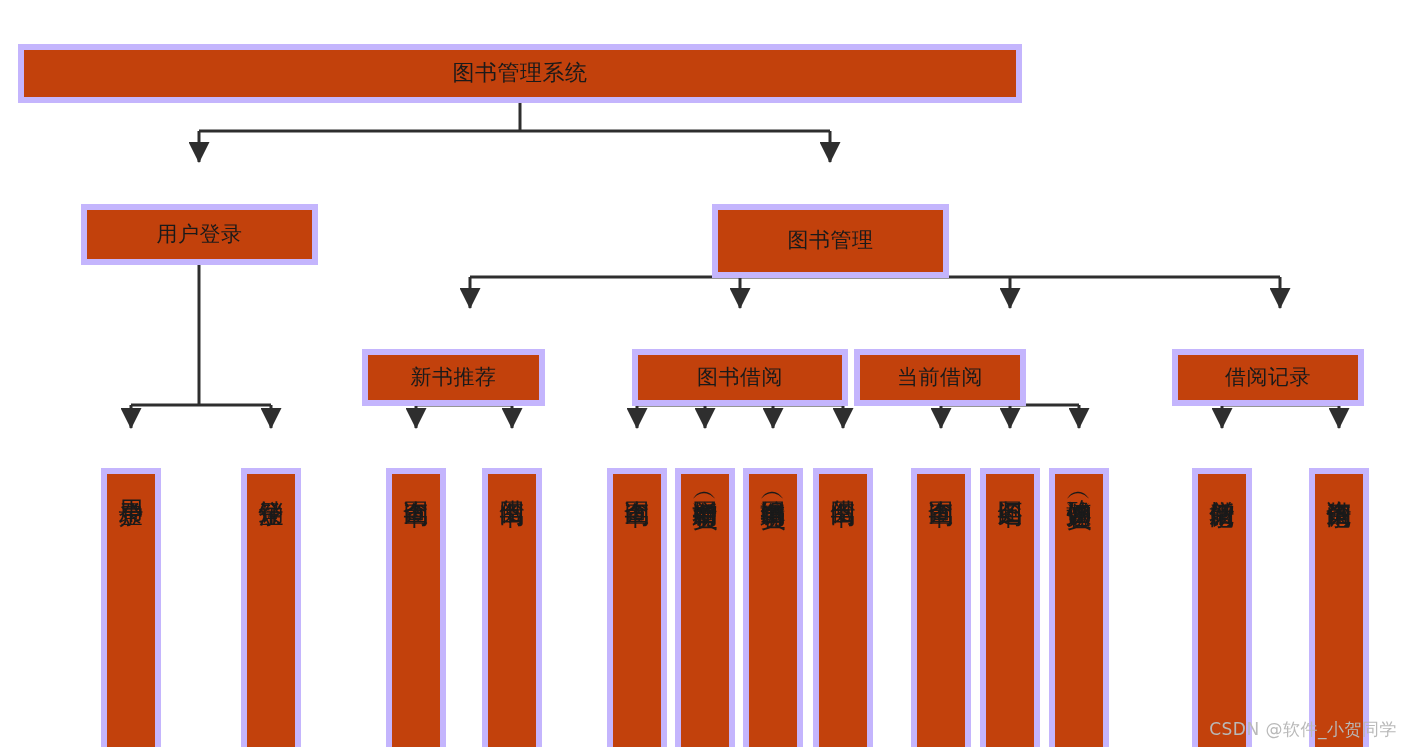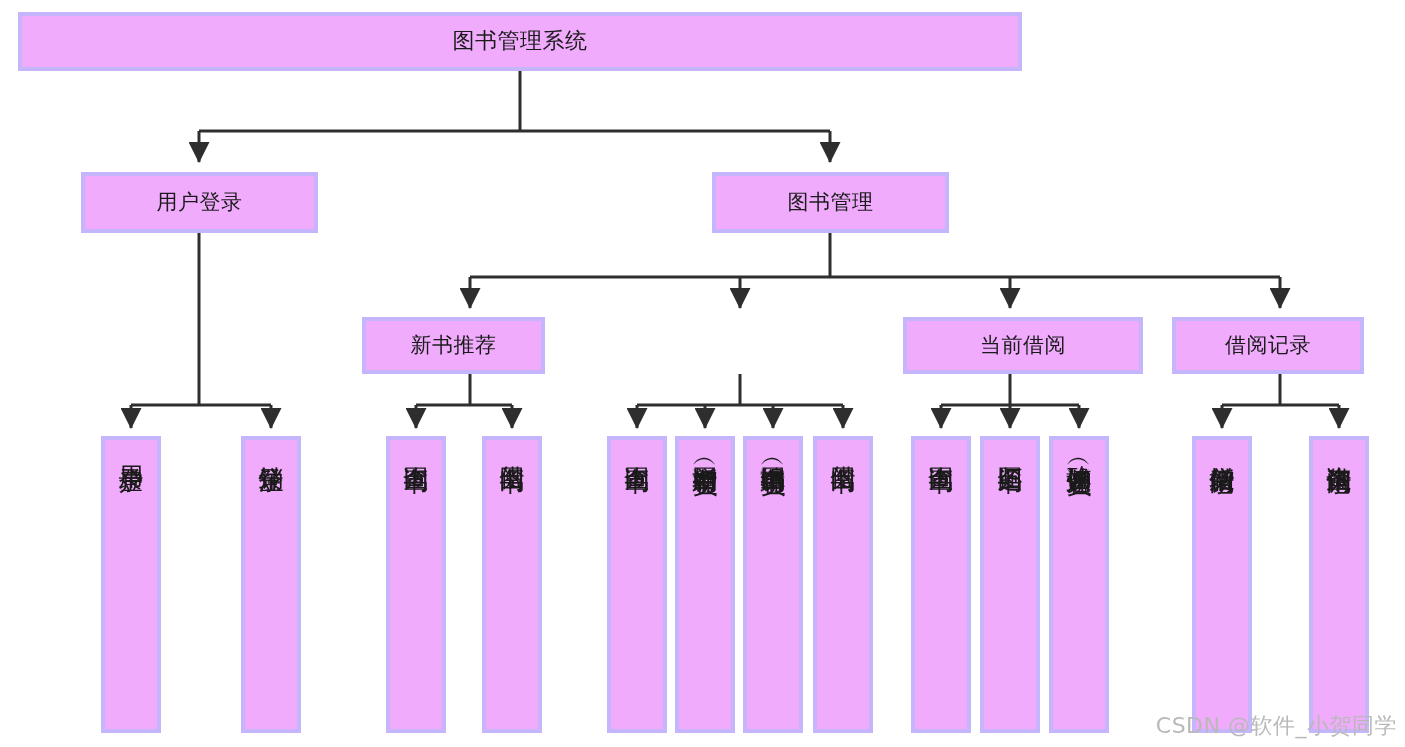--- a/index.html
+++ b/index.html
@@ -19,26 +19,27 @@
     position: absolute;
     left: 0;
     top: 0;
     width: 1405px;
     height: 747px;
     pointer-events: none;
   }
   .node {
     position: absolute;
     box-sizing: border-box;
-    background: #f0abfc;
-    border: 4px solid #c4b5fd;
+    background: #c2410c;
+    border: 6px solid #c4b5fd;
     display: flex;
     align-items: center;
     justify-content: center;
     color: #1a1a1a;
+    margin-top: 32px;
   }
   .node.horiz {
     font-size: 21px;
     line-height: 1.2;
     letter-spacing: 0.5px;
   }
   .node.root {
     font-size: 22px;
   }
   .node.vert {
@@ -57,21 +58,21 @@
     color: #1a1a1a;
   }
   .vcenter {
     align-items: center;
     padding-top: 0;
   }
   #watermark {
     position: absolute;
     right: 8px;
     bottom: 6px;
-    font-size: 22px;
+    font-size: 17px;
     color: #b9b9b9;
     letter-spacing: 0.5px;
     white-space: nowrap;
     font-family: "DejaVu Sans", "Liberation Sans", sans-serif;
   }
 </style>
 </head>
 <body>
 
 <div id="canvas">
@@ -126,28 +127,31 @@
     </g>
   </svg>
 
   <div class="node horiz root" style="left:18px; top:12px; width:1004px; height:59px;">
     <span>图书管理系统</span>
   </div>
 
   <div class="node horiz" style="left:81px; top:172px; width:237px; height:61px;">
     <span>用户登录</span>
   </div>
-  <div class="node horiz" style="left:712px; top:172px; width:237px; height:61px;">
+  <div class="node horiz" style="left:712px; top:172px; width:237px; height:74px;">
     <span>图书管理</span>
   </div>
 
   <div class="node horiz" style="left:362px; top:317px; width:183px; height:57px;">
     <span>新书推荐</span>
   </div>
-  <div class="node horiz" style="left:903px; top:317px; width:240px; height:57px;">
+  <div class="node horiz" style="left:632px; top:317px; width:216px; height:57px;">
+    <span>图书借阅</span>
+  </div>
+  <div class="node horiz" style="left:854px; top:317px; width:172px; height:57px;">
     <span>当前借阅</span>
   </div>
   <div class="node horiz" style="left:1172px; top:317px; width:192px; height:57px;">
     <span>借阅记录</span>
   </div>
 
   <div class="node vert vcenter" style="left:101px; top:436px; width:60px; height:297px;">
     <span class="vtext">用户登录</span>
   </div>
   <div class="node vert vcenter" style="left:241px; top:436px; width:60px; height:297px;">

